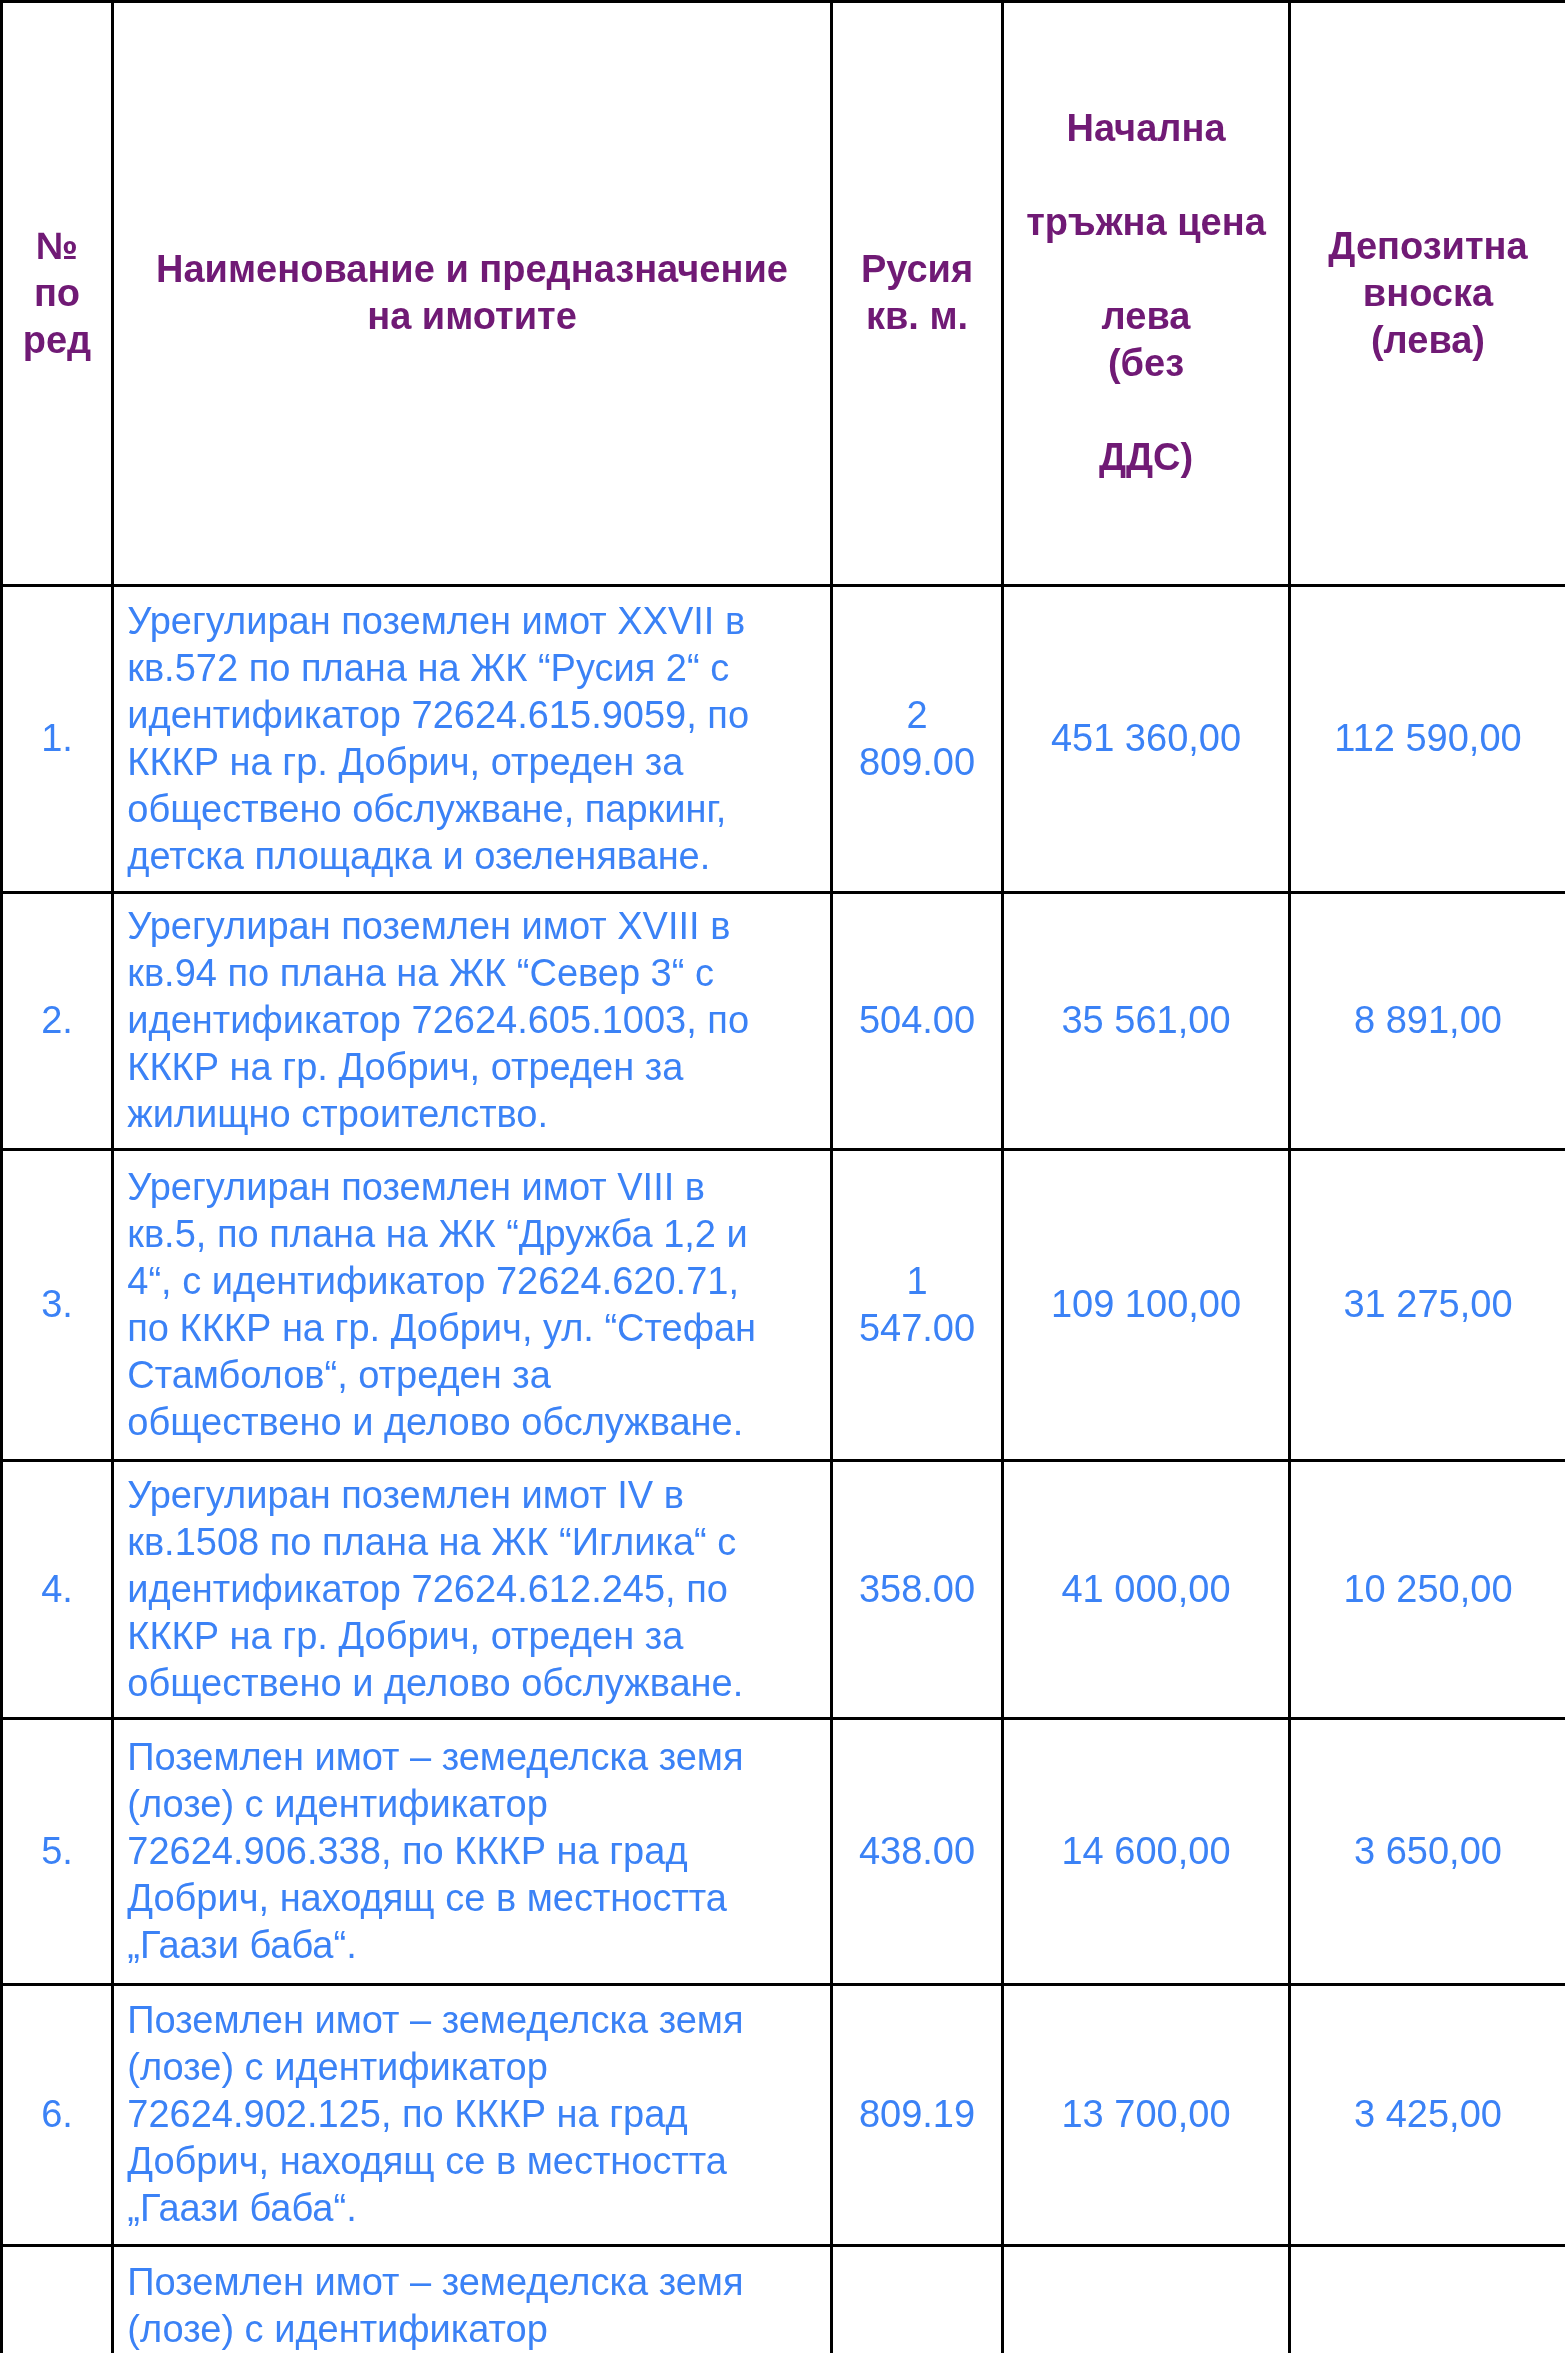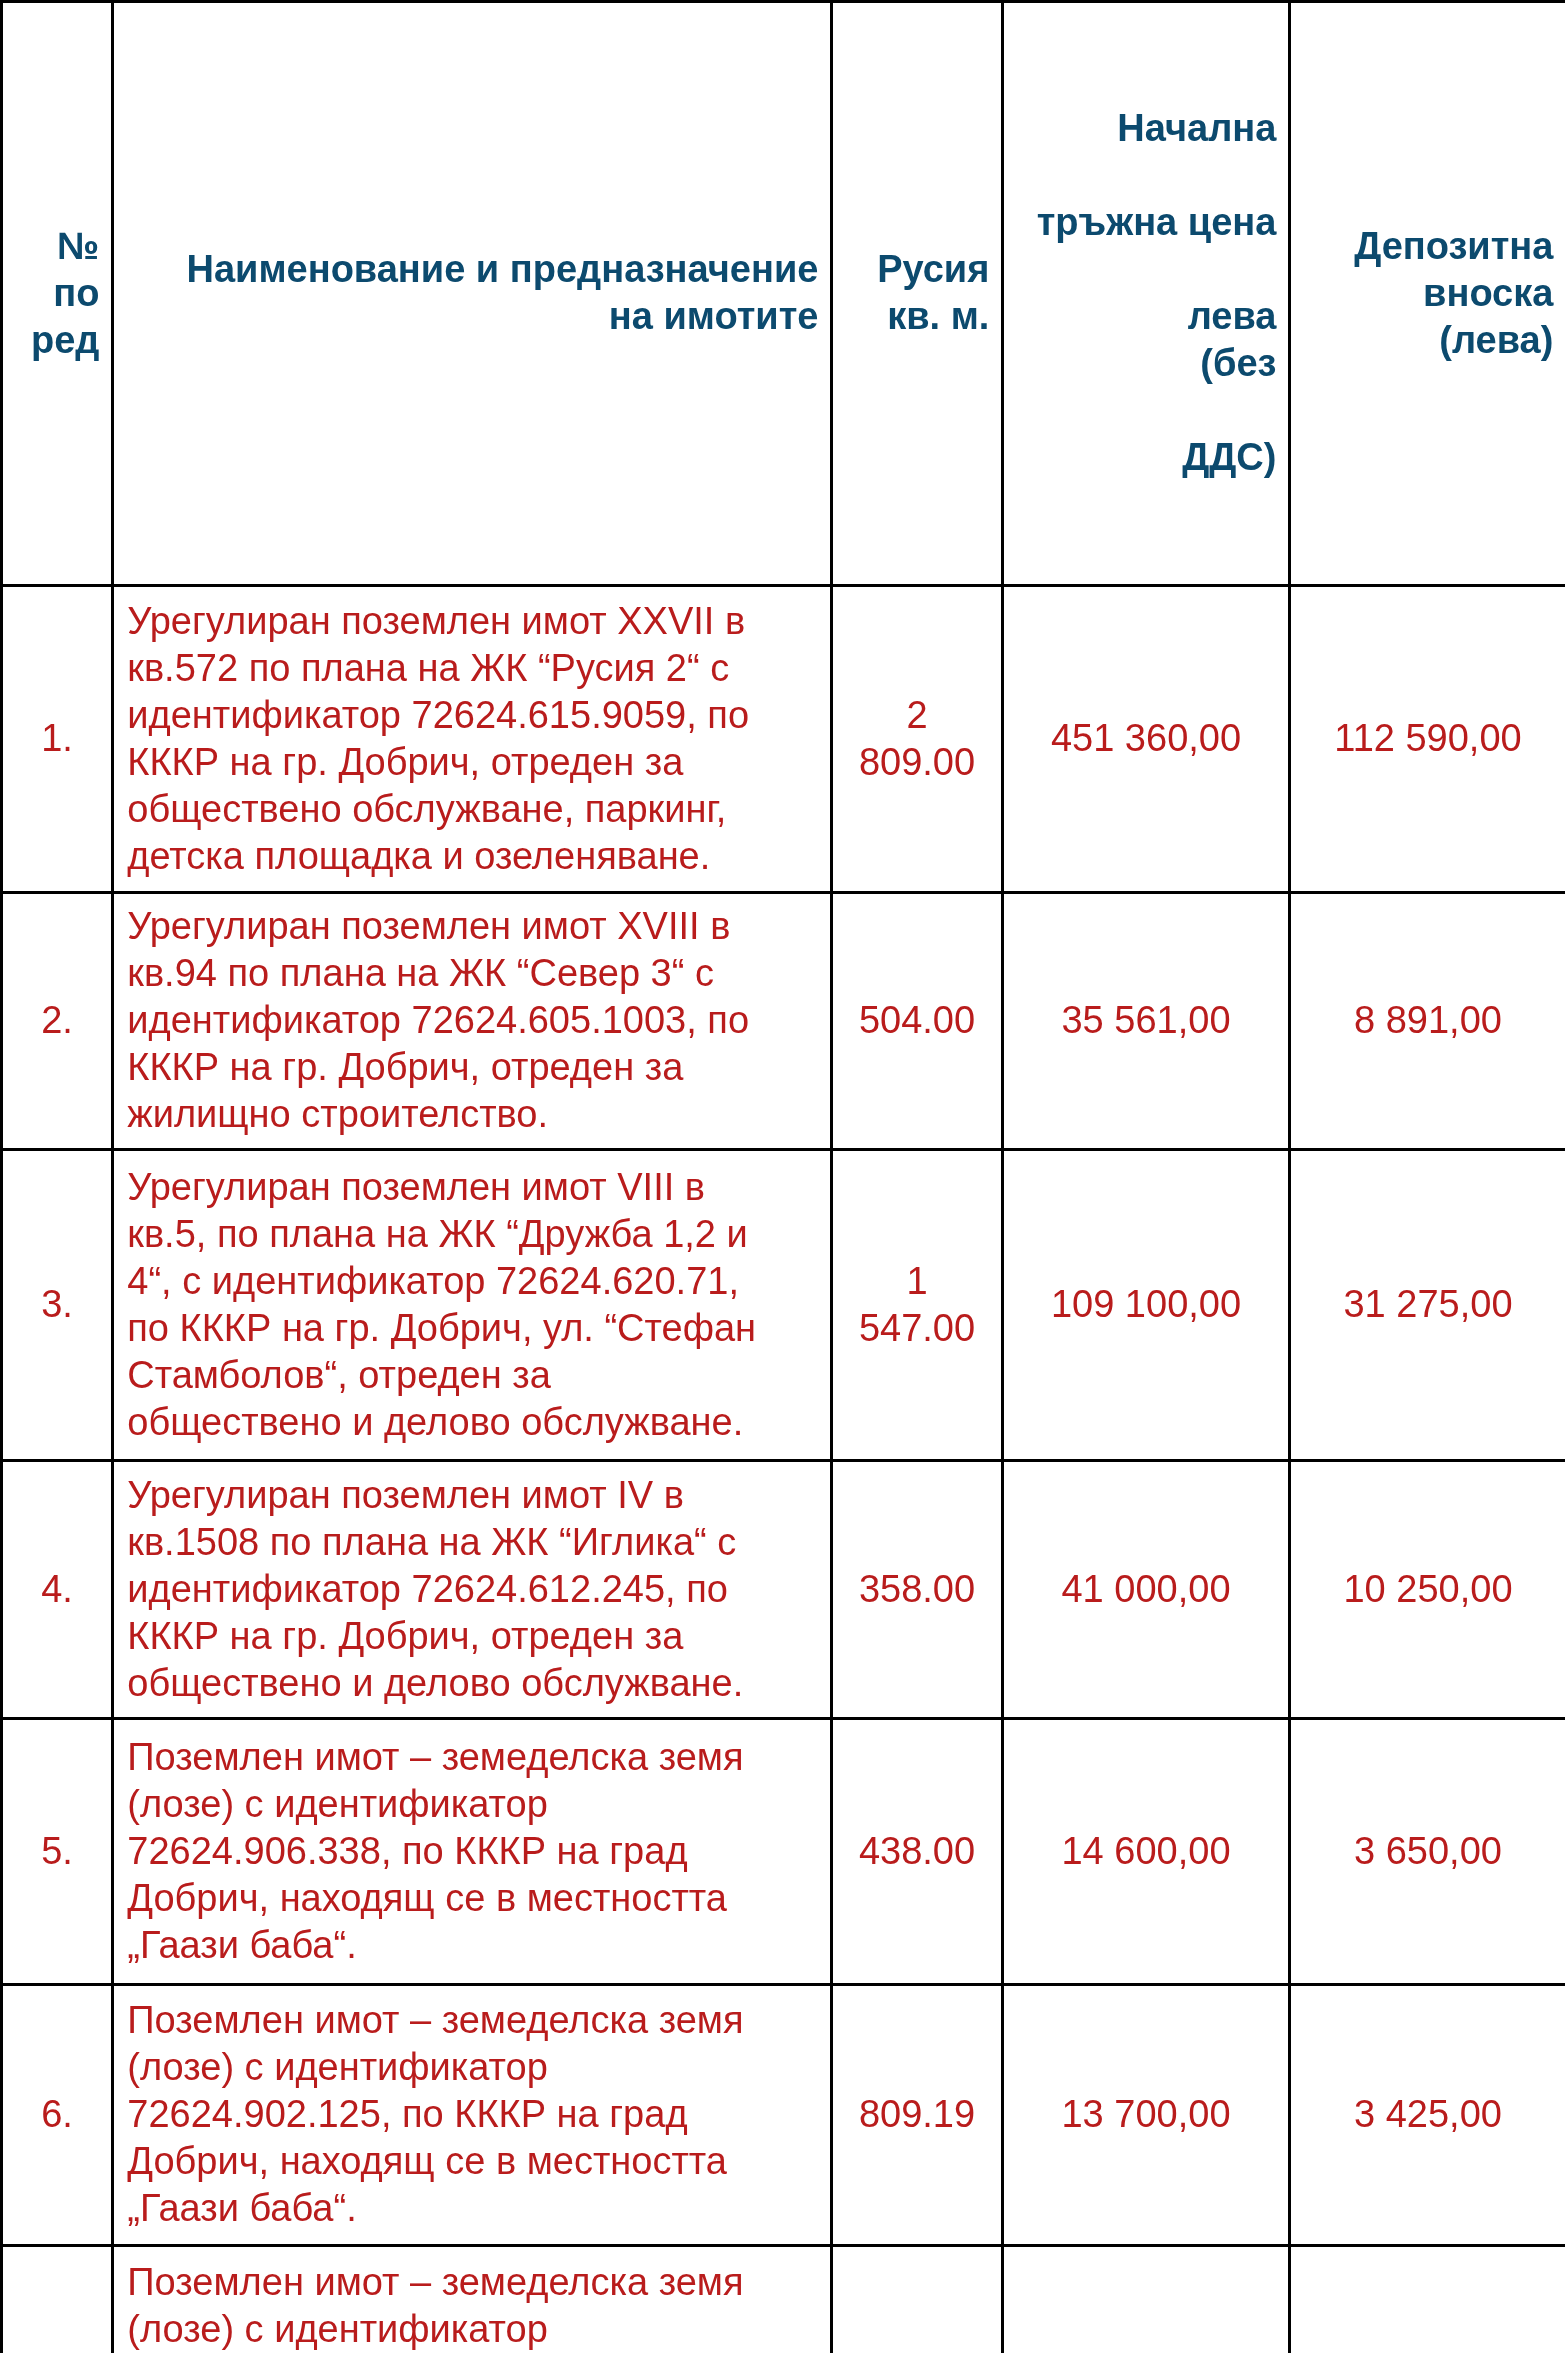--- a/index.html
+++ b/index.html
@@ -17,30 +17,30 @@
     border-collapse: collapse;
     table-layout: fixed;
     width: 1565px;
     background: #ffffff;
   }
   .doc-table th, .doc-table td {
     border: 3.3px solid #000000;
     vertical-align: middle;
     overflow: hidden;
     box-sizing: border-box;
-    color: #b91c1c;
+    color: #3b82f6;
     font-size: 38px;
     line-height: 47px;
     white-space: pre-line;
   }
   .doc-table th {
     font-weight: 700;
-    text-align: right;
+    text-align: center;
     padding: 8.3px 11.6px;
-    color: #0c4a6e;
+    color: #701a75;
   }
   .doc-table td {
     font-weight: 400;
     padding: 8.3px 13.3px;
   }
   
   td.c-num, td.c-area, td.c-price, td.c-deposit {
     text-align: center;
   }
   td.c-name {

